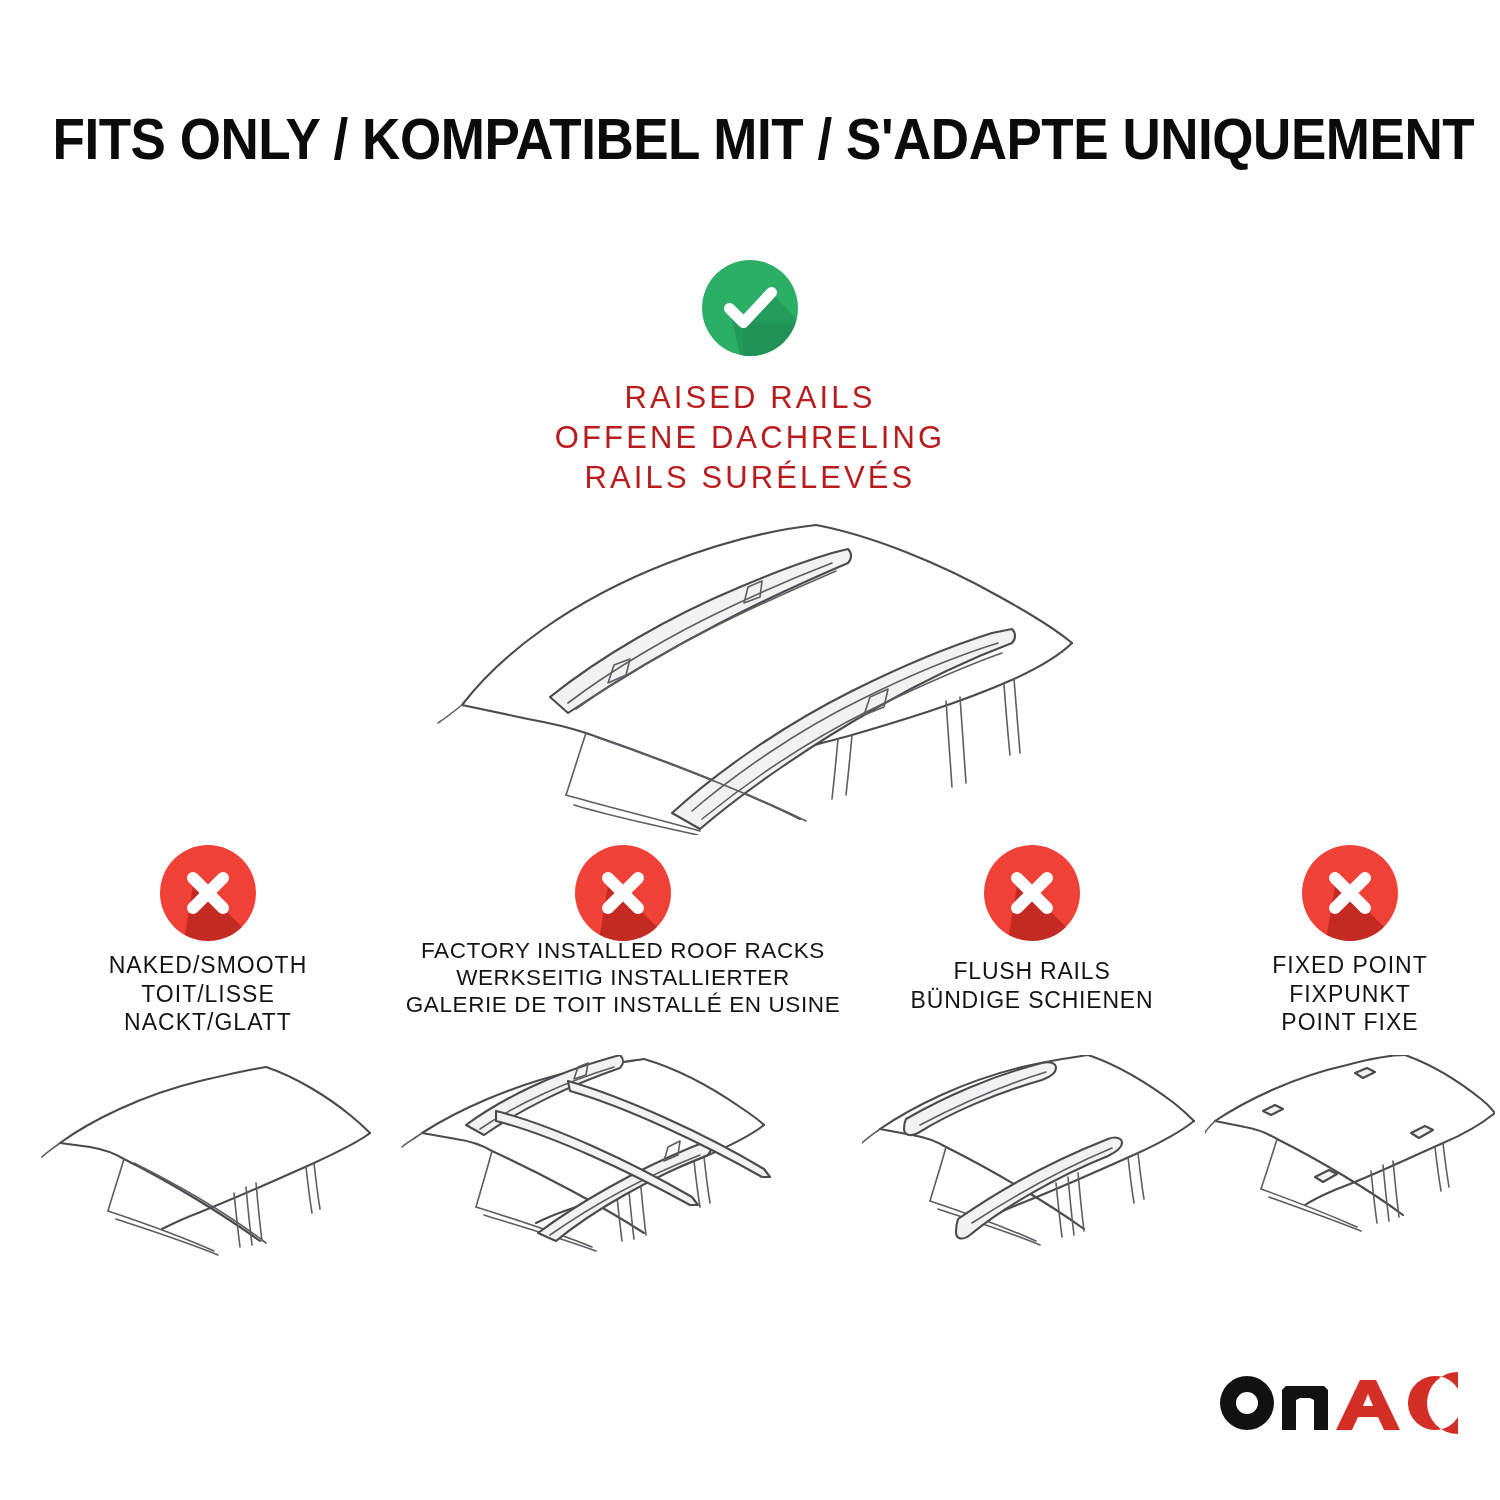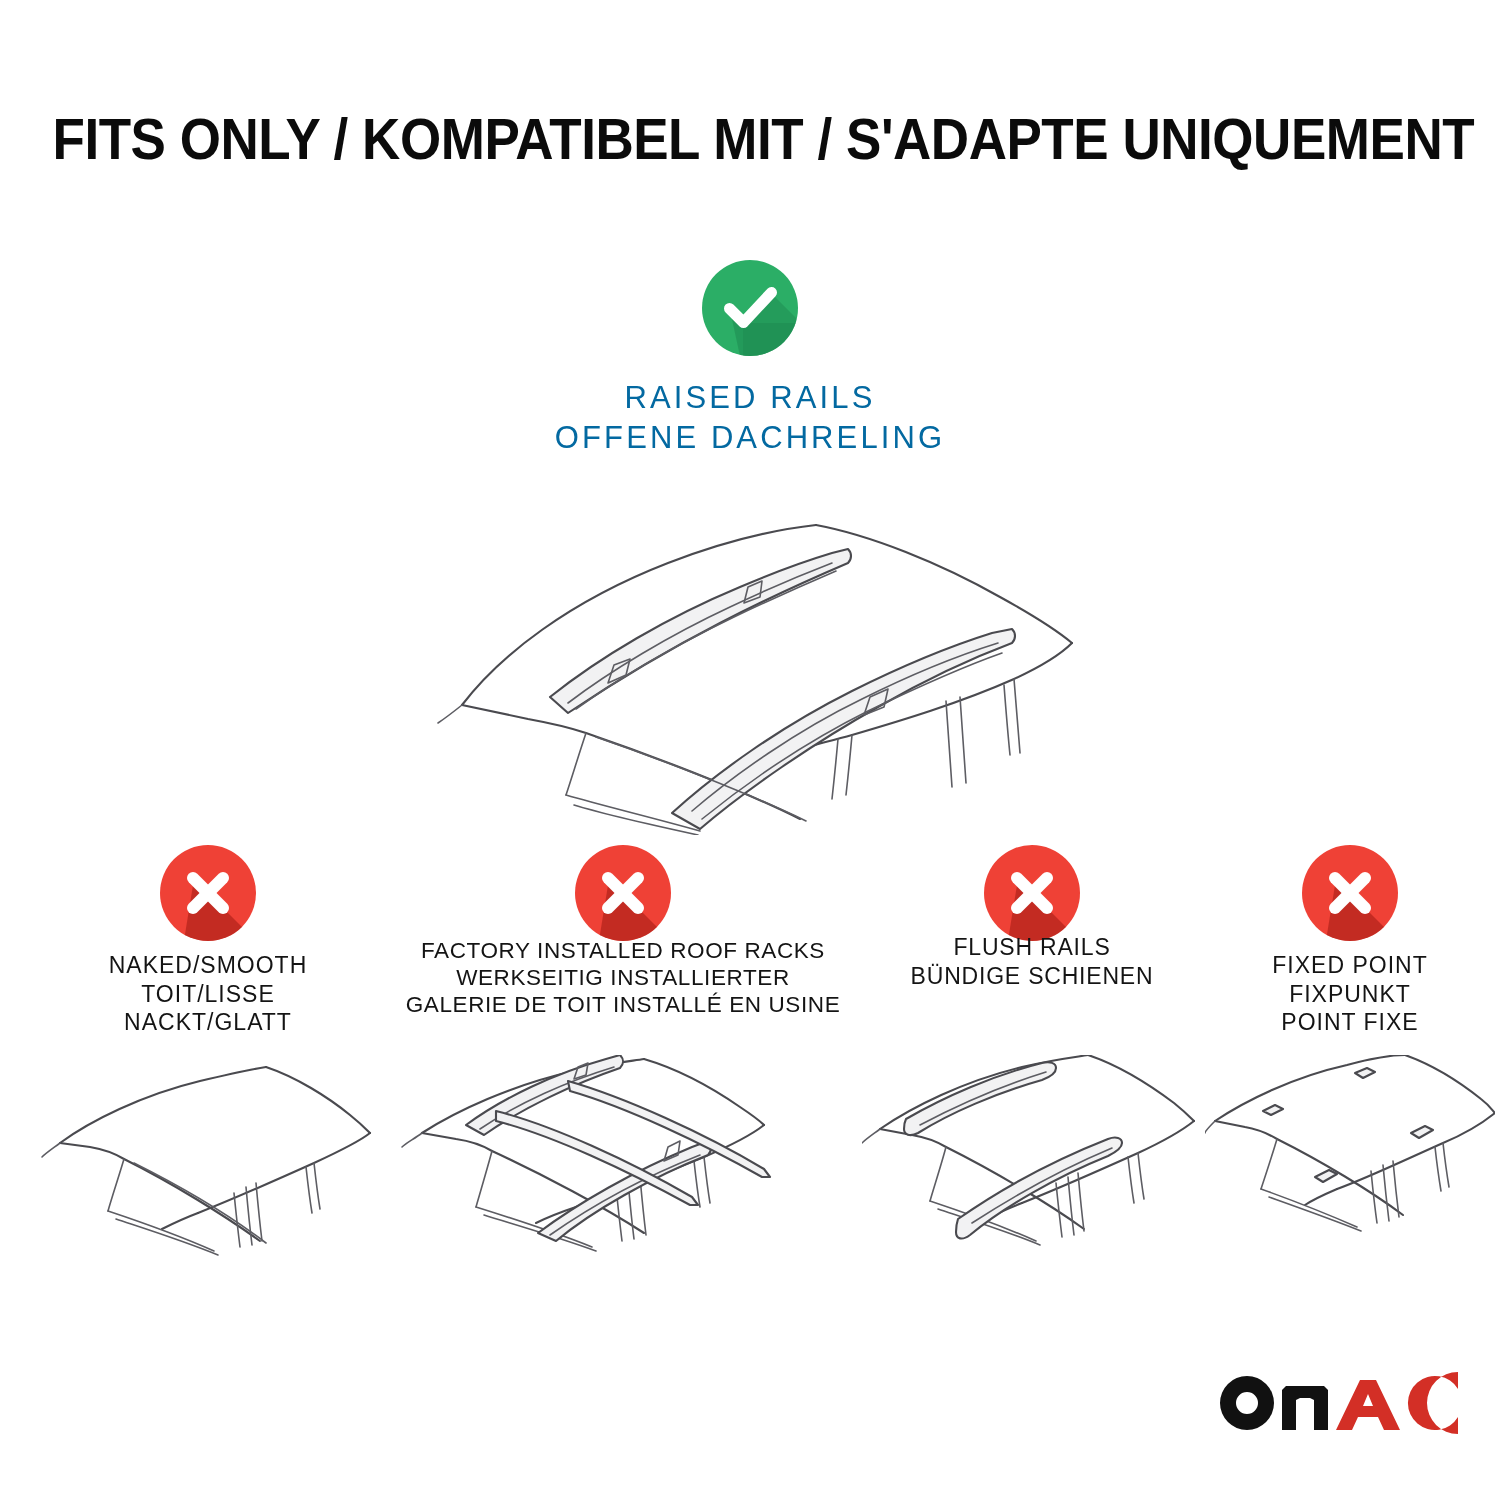--- a/index.html
+++ b/index.html
@@ -35,21 +35,21 @@
   
   .hero-badge{left:702px;top:260px;}
   .hero-label{
     position:absolute;
     left:350px;width:800px;
     top:378px;
     text-align:center;
     font-size:31px;
     letter-spacing:3.1px;
     line-height:40px;
-    color:#0369a1;
+    color:#b91c1c;
     font-weight:400;
   }
   .hero-art{
     position:absolute;
     left:400px;top:505px;
     width:740px;height:330px;
   }
   .hero-art svg{display:block;width:100%;height:100%;}
 
   
@@ -69,21 +69,21 @@
   .col-art svg{display:block;width:100%;height:100%;}
 
   .col1{left:38px;width:340px;}
   .col2{left:392px;width:462px;}
   .col3{left:862px;width:340px;}
   .col4{left:1205px;width:290px;}
 
   
   .col1 .col-label{top:106px;text-align:center;}
   .col2 .col-label{top:92px;}
-  .col3 .col-label{top:88px;}
+  .col3 .col-label{top:112px;}
   .col4 .col-label{top:106px;}
 
   .col2 .col-label{font-size:22.5px;letter-spacing:0.6px;line-height:27px;}
   .col3 .col-label{font-size:23px;letter-spacing:0.8px;}
 
   
   .logo{
     position:absolute;
     right:36px;bottom:28px;
     height:62px;
@@ -114,20 +114,21 @@
         <path d="M28 50 L41 63 L96 63 L96 110 L41 110 Z" fill="#1E8A50" opacity="0.55"></path>
         <path d="M41 63 L70 34 L104 68 L104 110 L41 110 Z" fill="#1E8A50" opacity="0.5"></path>
       </g>
       <path d="M27.5 48.5 L41.5 62.5 L69.5 32.5" fill="none" stroke="#ffffff" stroke-width="11" stroke-linecap="round" stroke-linejoin="round"></path>
     </svg>
   </div>
 
   <div class="hero-label">
     <div>RAISED RAILS</div>
     <div>OFFENE DACHRELING</div>
+    <div>RAILS SURÉLEVÉS</div>
   </div>
 
   <div class="hero-art">
     <svg viewBox="0 0 740 330" xmlns="http://www.w3.org/2000/svg">
 
       <path class="ln" d="M62 200 C100 150 170 96 268 58 C330 34 380 24 416 20"></path>
       <path class="ln" d="M416 20 C470 30 540 58 600 92 C640 114 660 128 672 138"></path>
       <path class="ln" d="M62 200 L128 214 C150 218 168 222 186 228"></path>
       <path class="ln" d="M186 228 C250 250 340 284 400 314"></path>
       <path class="ln" d="M672 138 C660 150 640 162 614 174 C560 198 500 216 452 230"></path>

